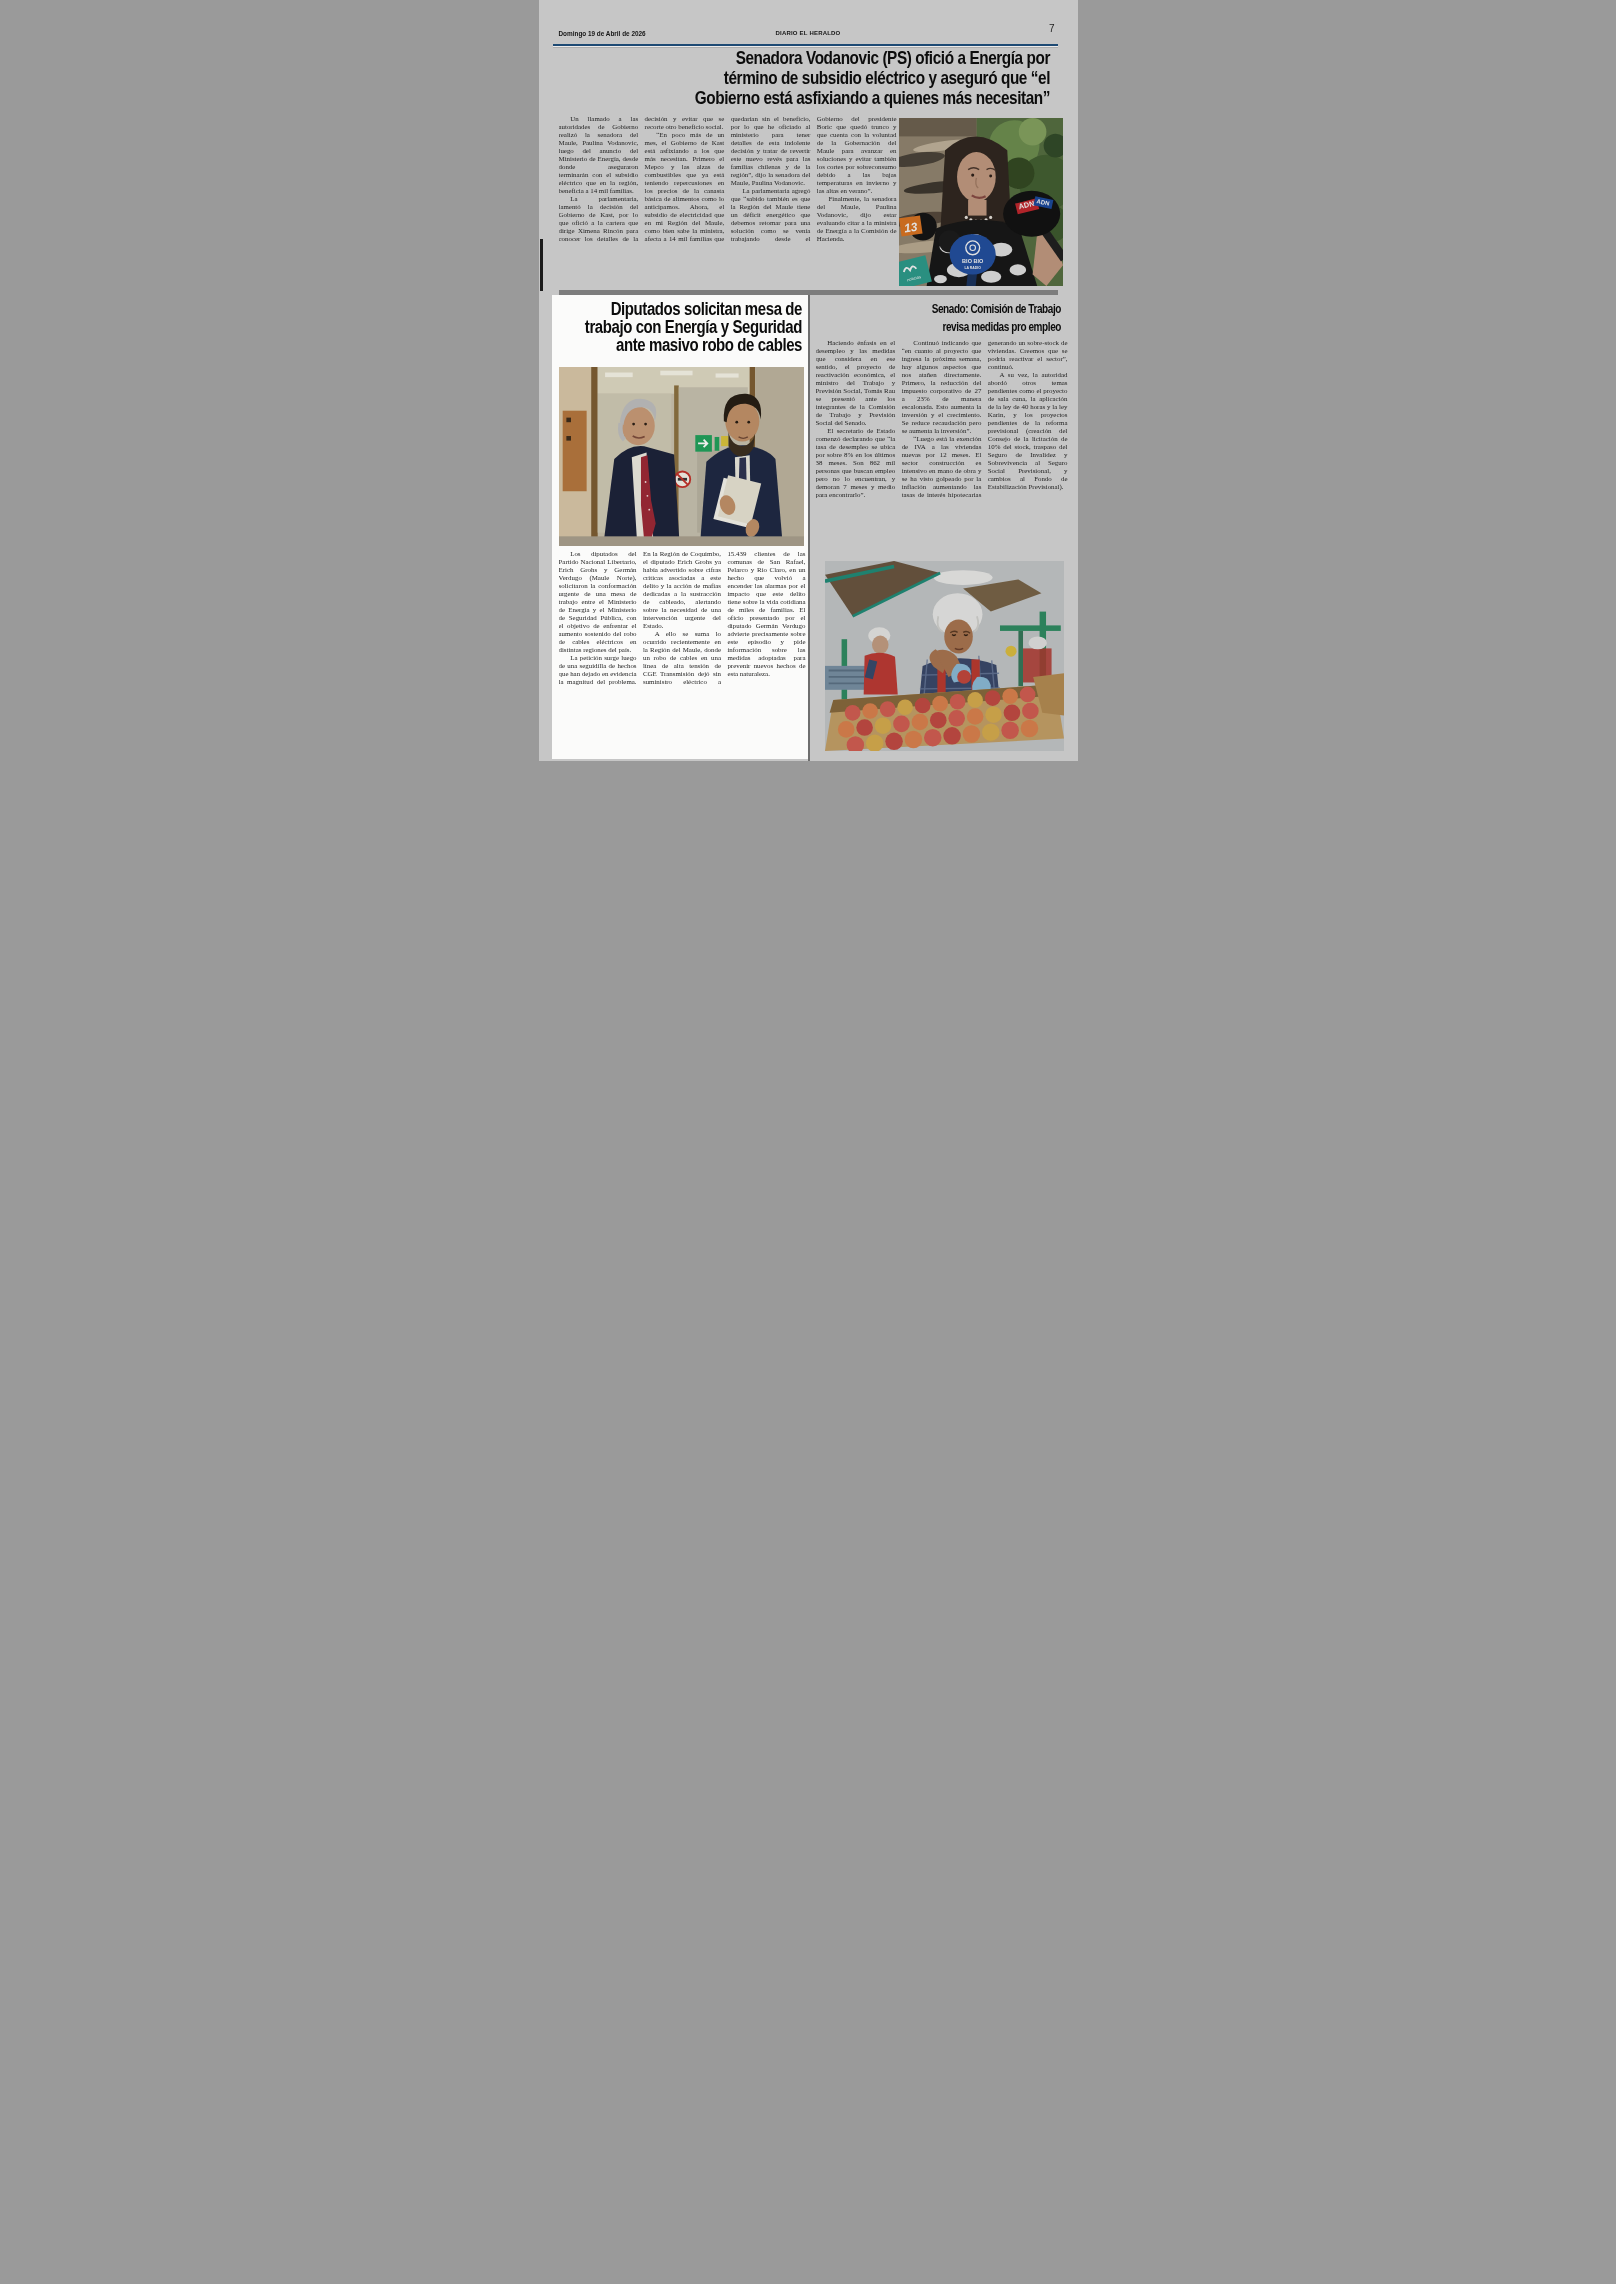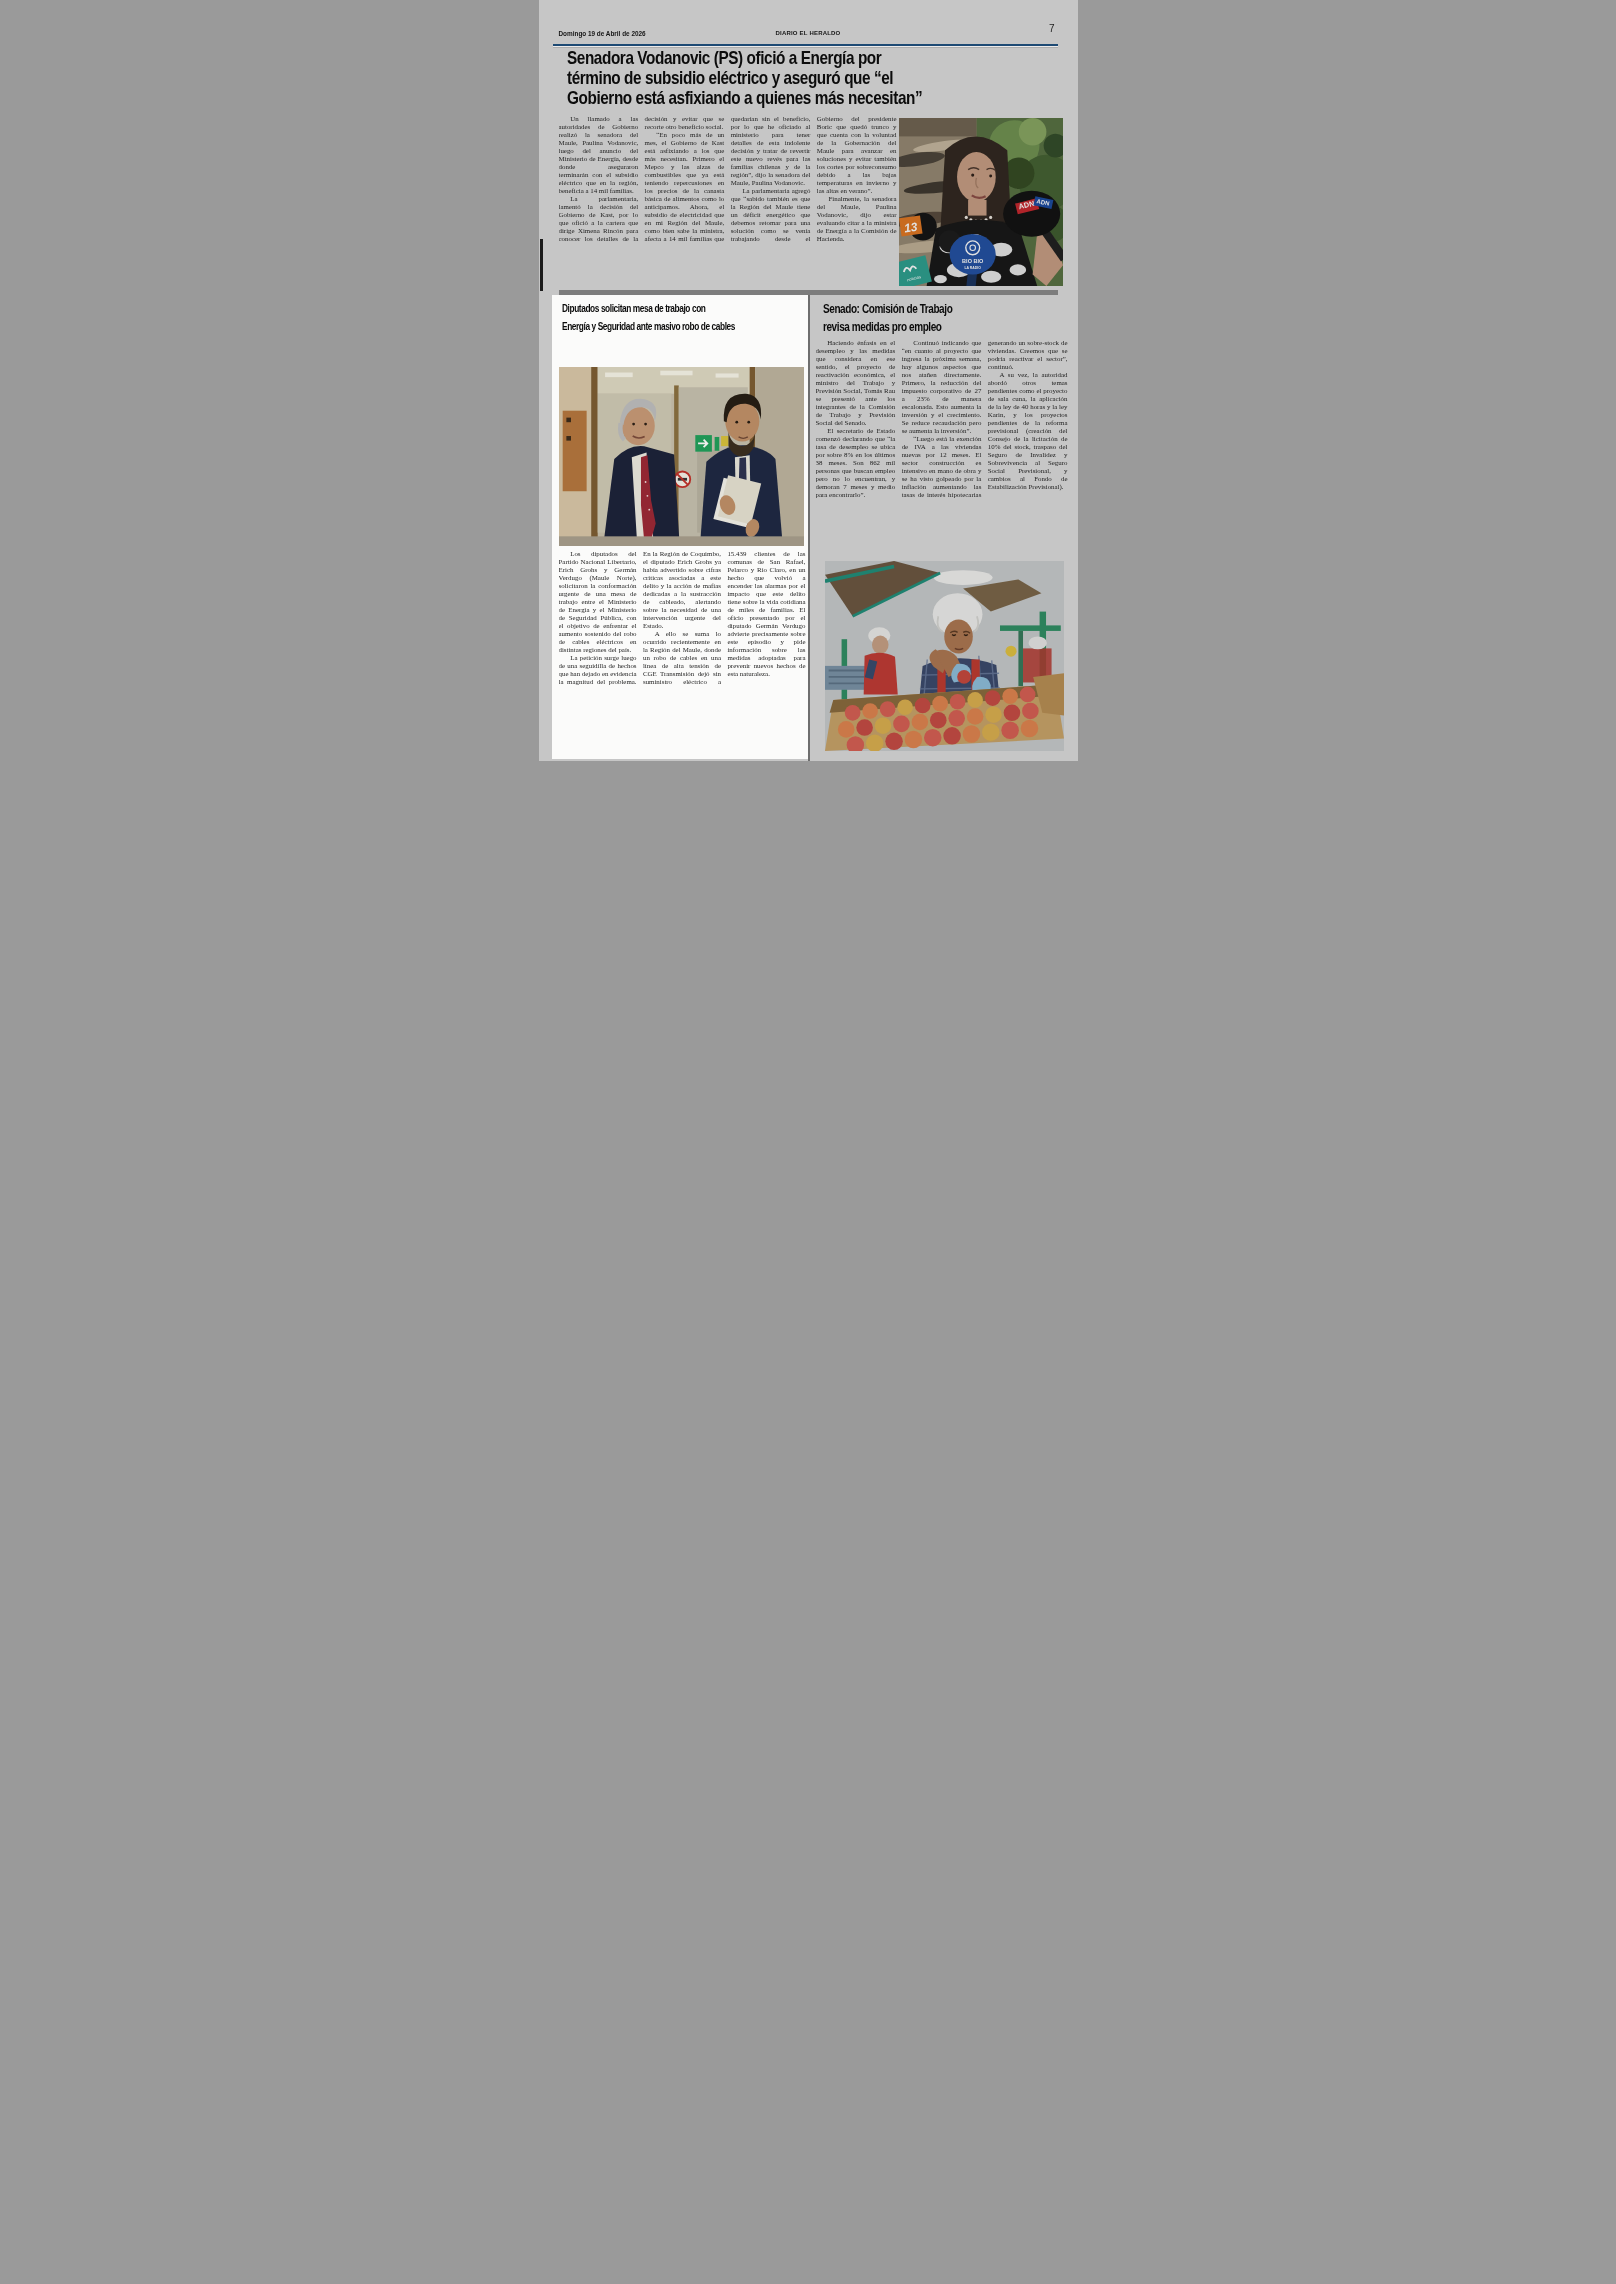--- a/index.html
+++ b/index.html
@@ -12,24 +12,24 @@
   .hdr-date{position:absolute;left:20px;top:29.5px;font-family:"Liberation Sans",sans-serif;
     font-size:6.4px;font-weight:bold;color:#151515;}
   .hdr-paper{position:absolute;left:0;right:0;top:30px;text-align:center;
     font-family:"Liberation Sans",sans-serif;font-size:6px;font-weight:bold;letter-spacing:0.2px;color:#151515;}
   .hdr-num{position:absolute;right:23px;top:23px;font-family:"Liberation Sans",sans-serif;
     font-size:10px;font-weight:400;color:#222;}
   .rule-blue{position:absolute;left:14.3px;top:44px;width:505px;height:1.8px;background:#1d4a74;
     border-bottom:0.5px solid #eceaea;box-shadow:0 0.9px 0 rgba(120,120,120,.35);}
   
   .headline{font-family:"Liberation Sans",sans-serif;font-weight:900;color:#0c0c0c;
-    text-align:left;letter-spacing:-0.5px;}
+    text-align:right;letter-spacing:-0.5px;}
   .cond{display:inline-block;width:120%;transform:scaleX(.8333);transform-origin:0 0;text-wrap:balance;}
   .h1-wrap{position:absolute;left:28px;top:48px;width:483px;font-size:18.4px;line-height:20px;}
-  .h2-wrap{position:absolute;left:23px;top:300px;width:240px;font-size:10px;line-height:18px;}
+  .h2-wrap{position:absolute;left:23px;top:300px;width:240px;font-size:18px;line-height:18px;}
   .h3-wrap{position:absolute;left:284px;top:300px;width:238px;font-size:12px;line-height:18px;}
   
   .cols{position:absolute;text-align:justify;font-size:6.9px;line-height:8px;
     column-gap:6.4px;overflow:hidden;hyphens:auto;-webkit-hyphens:auto;}
   .cols p{margin:0;text-indent:1.7em;}
   .art-main{left:20px;top:115px;width:338px;height:174px;column-count:4;}
   .art-cables{left:20px;top:550px;width:247px;height:205px;column-count:3;}
   .art-senado{left:277px;top:339px;width:252px;height:219px;column-count:3;}
   
   .bar-gray{position:absolute;left:20px;top:290px;width:499px;height:4.6px;background:#7d7d7d;}

